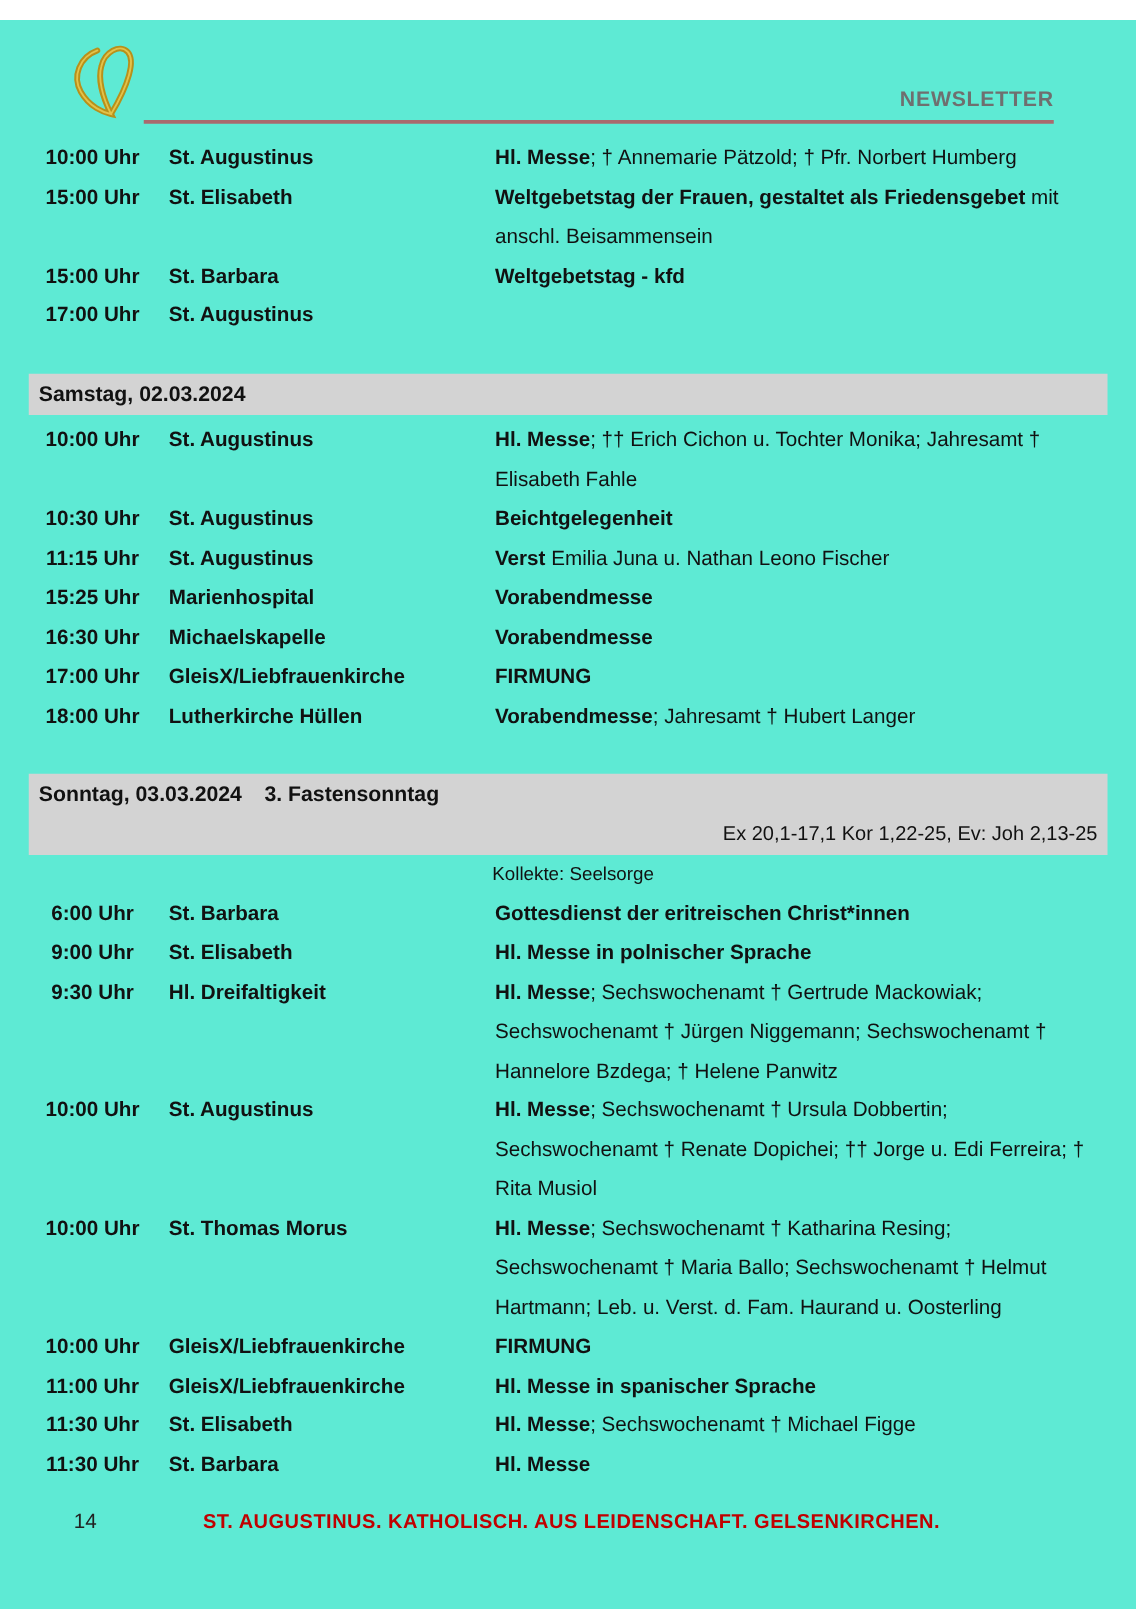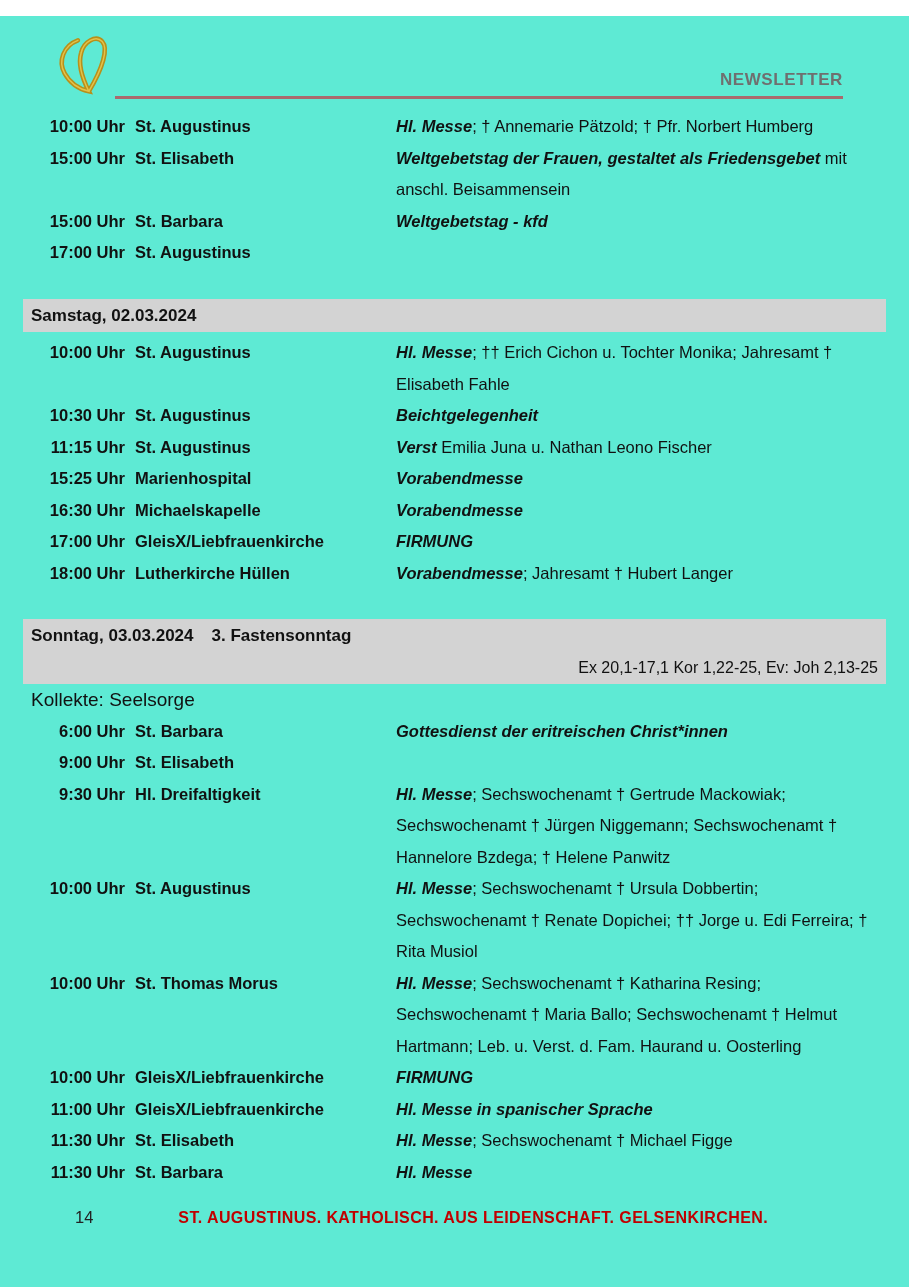--- a/index.html
+++ b/index.html
@@ -11,33 +11,33 @@
   .logo { position:absolute; left:52px; top:14px; width:76px; height:74px; }
   .rule { position:absolute; left:115px; right:66px; top:80px; height:3px; background:#A96A6E; }
   .newsletter { position:absolute; right:66px; top:54px; font-size:17px; font-weight:bold;
                 color:#6F6F6F; letter-spacing:0.6px; }
 
   
   .content { padding:0 23px; }
   .rows { margin-top:5px; }
   .row { display:grid; grid-template-columns:102px 251px 1fr; column-gap:10px;
          font-size:16.5px; line-height:31.5px; }
-  .c-time { text-align:right; font-weight:bold; white-space:nowrap; }
+  .c-time { text-align:center; font-weight:bold; white-space:nowrap; }
   .c-loc  { font-weight:bold; }
-  .c-desc .b { font-weight:bold;font-style:italic; }
+  .c-desc .b { font-weight:bold; }
 
   .section-bar { margin-top:30px; background:#D3D3D3; padding:1px 8px;
                  font-size:17px; line-height:31.5px; }
   .title-line { font-weight:bold; }
   .title-suffix { margin-left:18px; font-weight:bold; }
   .subtitle { font-weight:normal; font-size:16px;text-align:right; }
-  .note { padding-left:8px; font-size:19px; line-height:31.5px; }
+  .note { padding-left:8px; font-size:15px; line-height:31.5px;text-align:center; }
 
   
-  .footer { position:absolute; top:1192px; left:33px; right:23px;
+  .footer { position:absolute; top:1192px; left:17px; right:23px;
             display:flex; align-items:baseline; }
   .page-num { margin-left:42px; font-size:16.5px; color:#222; }
   .motto { margin-left:85px; color:#C00000; font-weight:bold; font-size:16px;
            letter-spacing:0.4px; }
 </style>
 </head>
 <body>
 
 <div class="page">
 
@@ -129,20 +129,21 @@
       <div class="note">Kollekte: Seelsorge</div>
       <div class="rows" style="margin-top:0;">
         <div class="row">
           <div class="c-time">6:00 Uhr</div>
           <div class="c-loc">St. Barbara</div>
           <div class="c-desc"><span class="b">Gottesdienst der eritreischen Christ*innen</span><span></span></div>
         </div>
         <div class="row">
           <div class="c-time">9:00 Uhr</div>
           <div class="c-loc">St. Elisabeth</div>
+          <div class="c-desc"><span class="b">Hl. Messe in polnischer Sprache</span><span></span></div>
         </div>
         <div class="row">
           <div class="c-time">9:30 Uhr</div>
           <div class="c-loc">Hl. Dreifaltigkeit</div>
           <div class="c-desc"><span class="b">Hl. Messe</span><span>; Sechswochenamt † Gertrude Mackowiak; Sechswochenamt † Jürgen Niggemann; Sechswochenamt † Hannelore Bzdega; † Helene Panwitz</span></div>
         </div>
         <div class="row">
           <div class="c-time">10:00 Uhr</div>
           <div class="c-loc">St. Augustinus</div>
           <div class="c-desc"><span class="b">Hl. Messe</span><span>; Sechswochenamt † Ursula Dobbertin; Sechswochenamt † Renate Dopichei; †† Jorge u. Edi Ferreira; † Rita Musiol</span></div>

